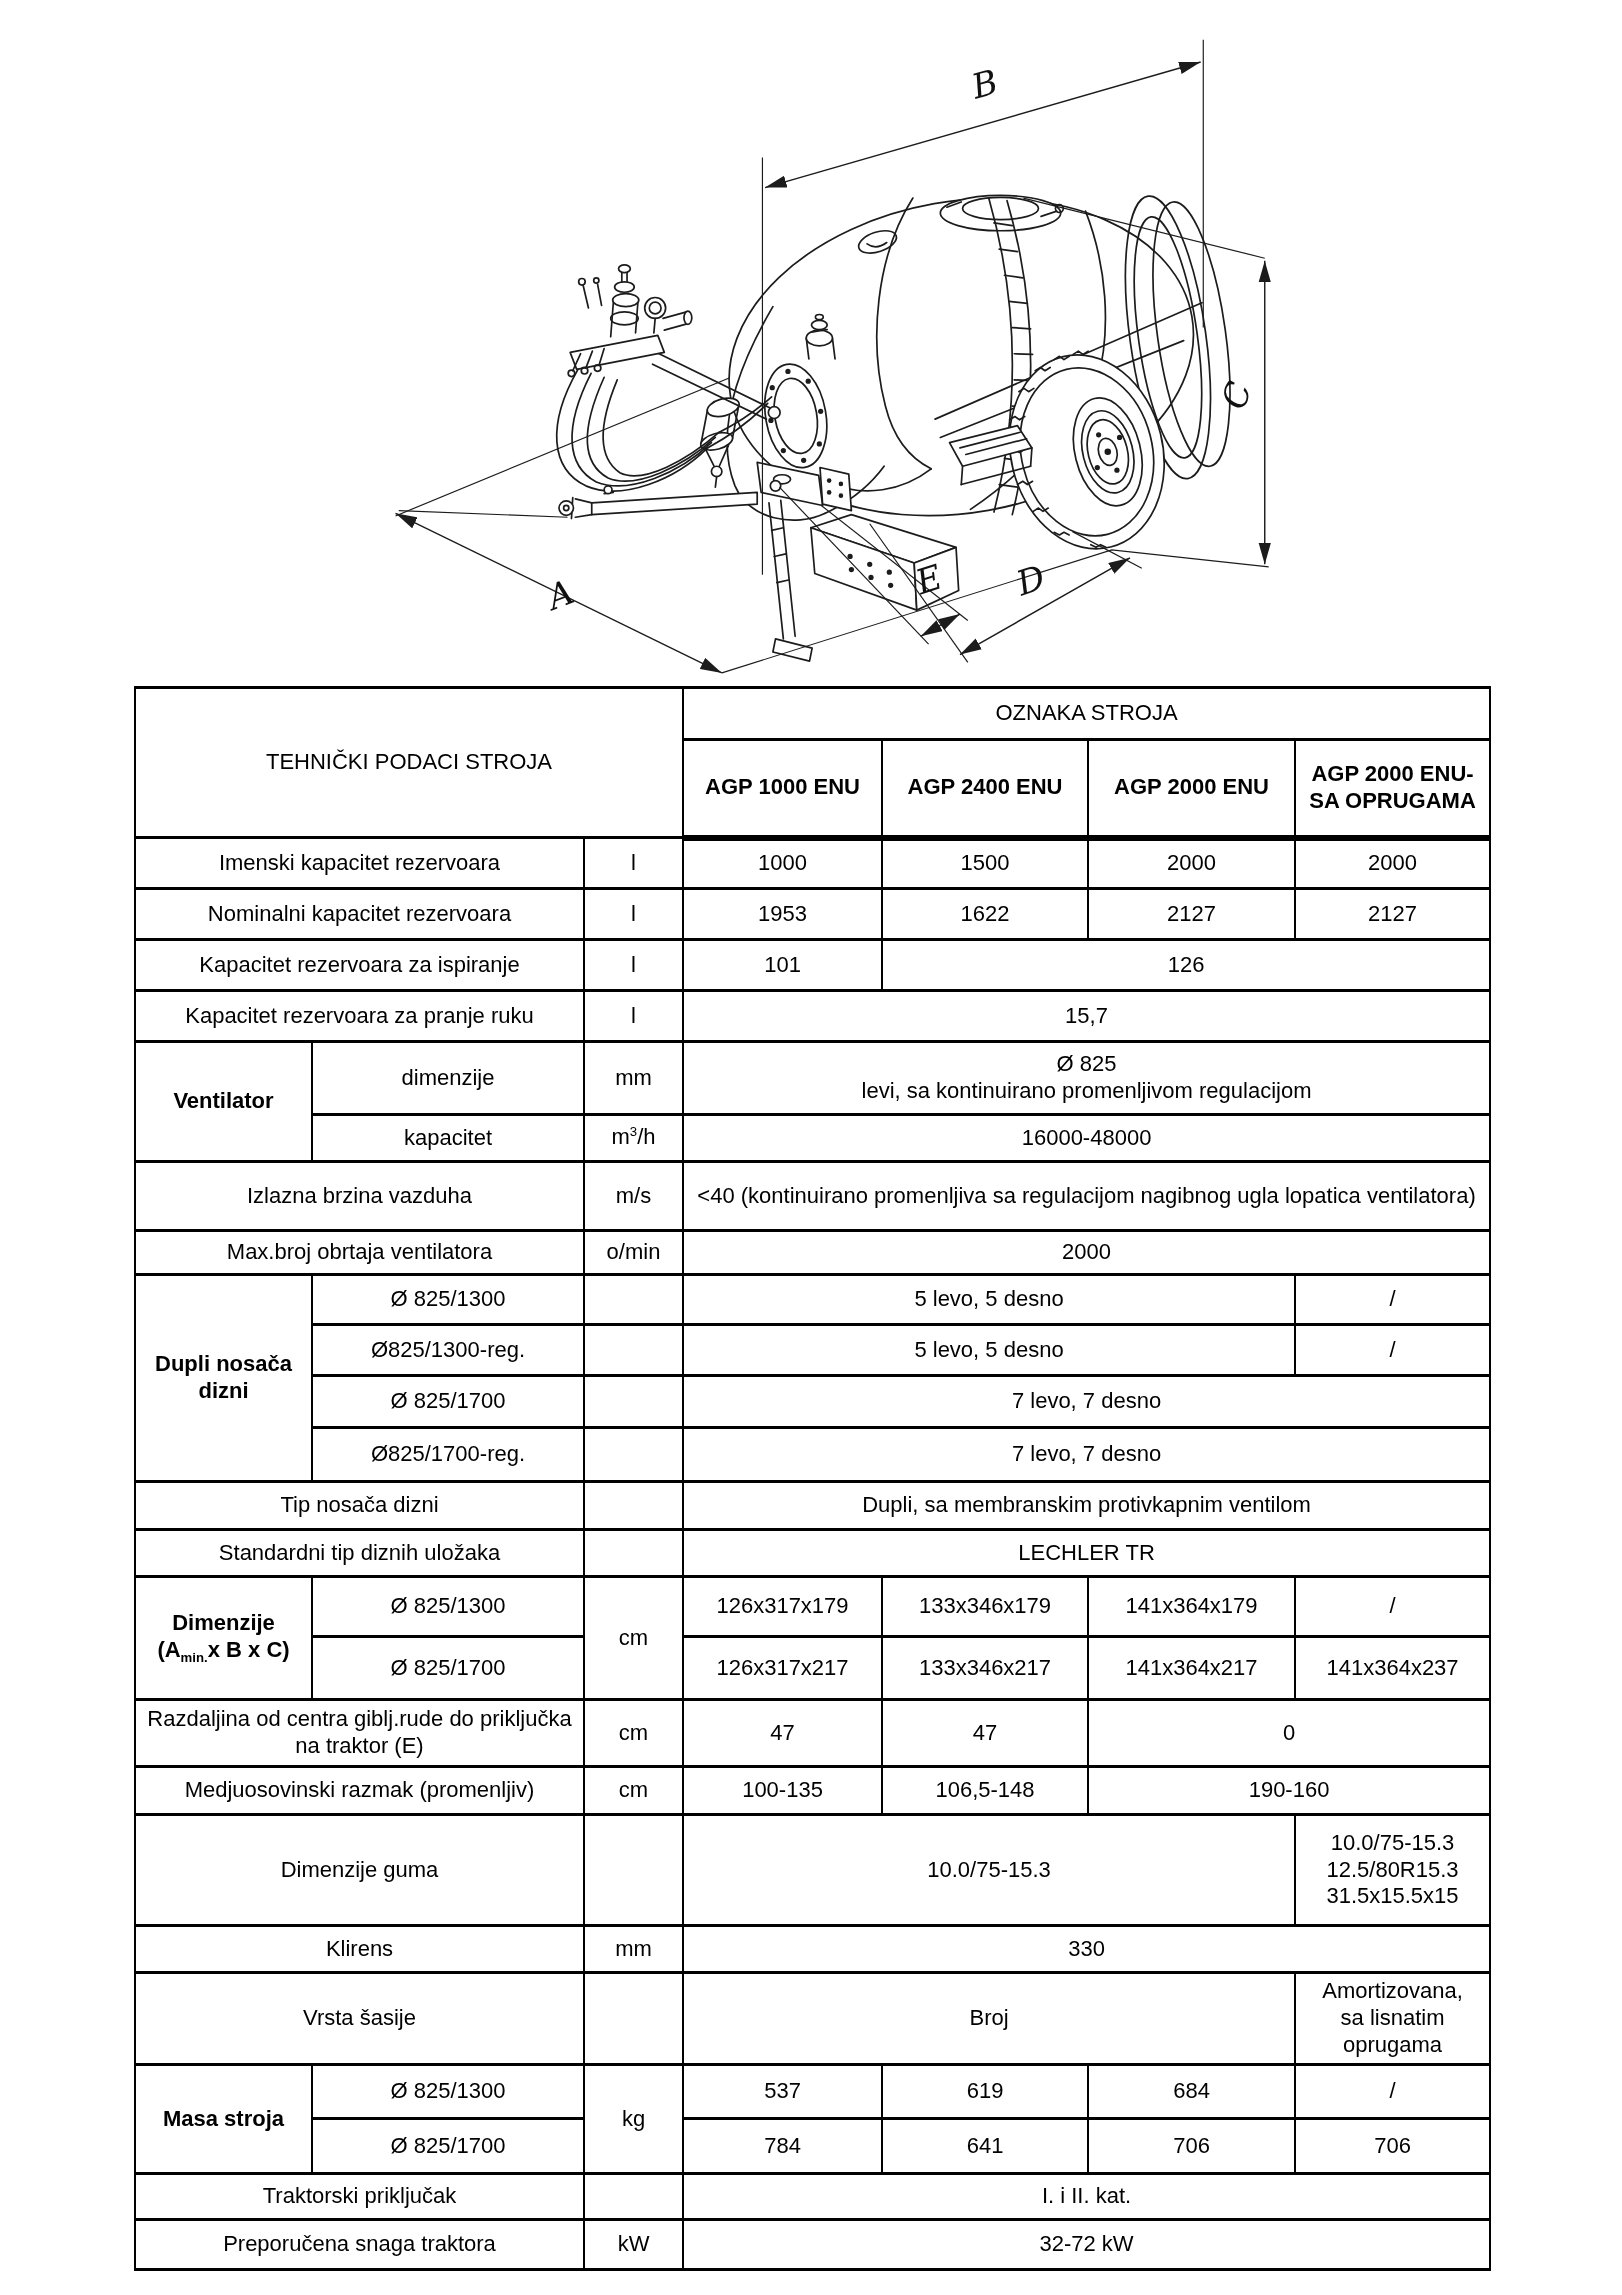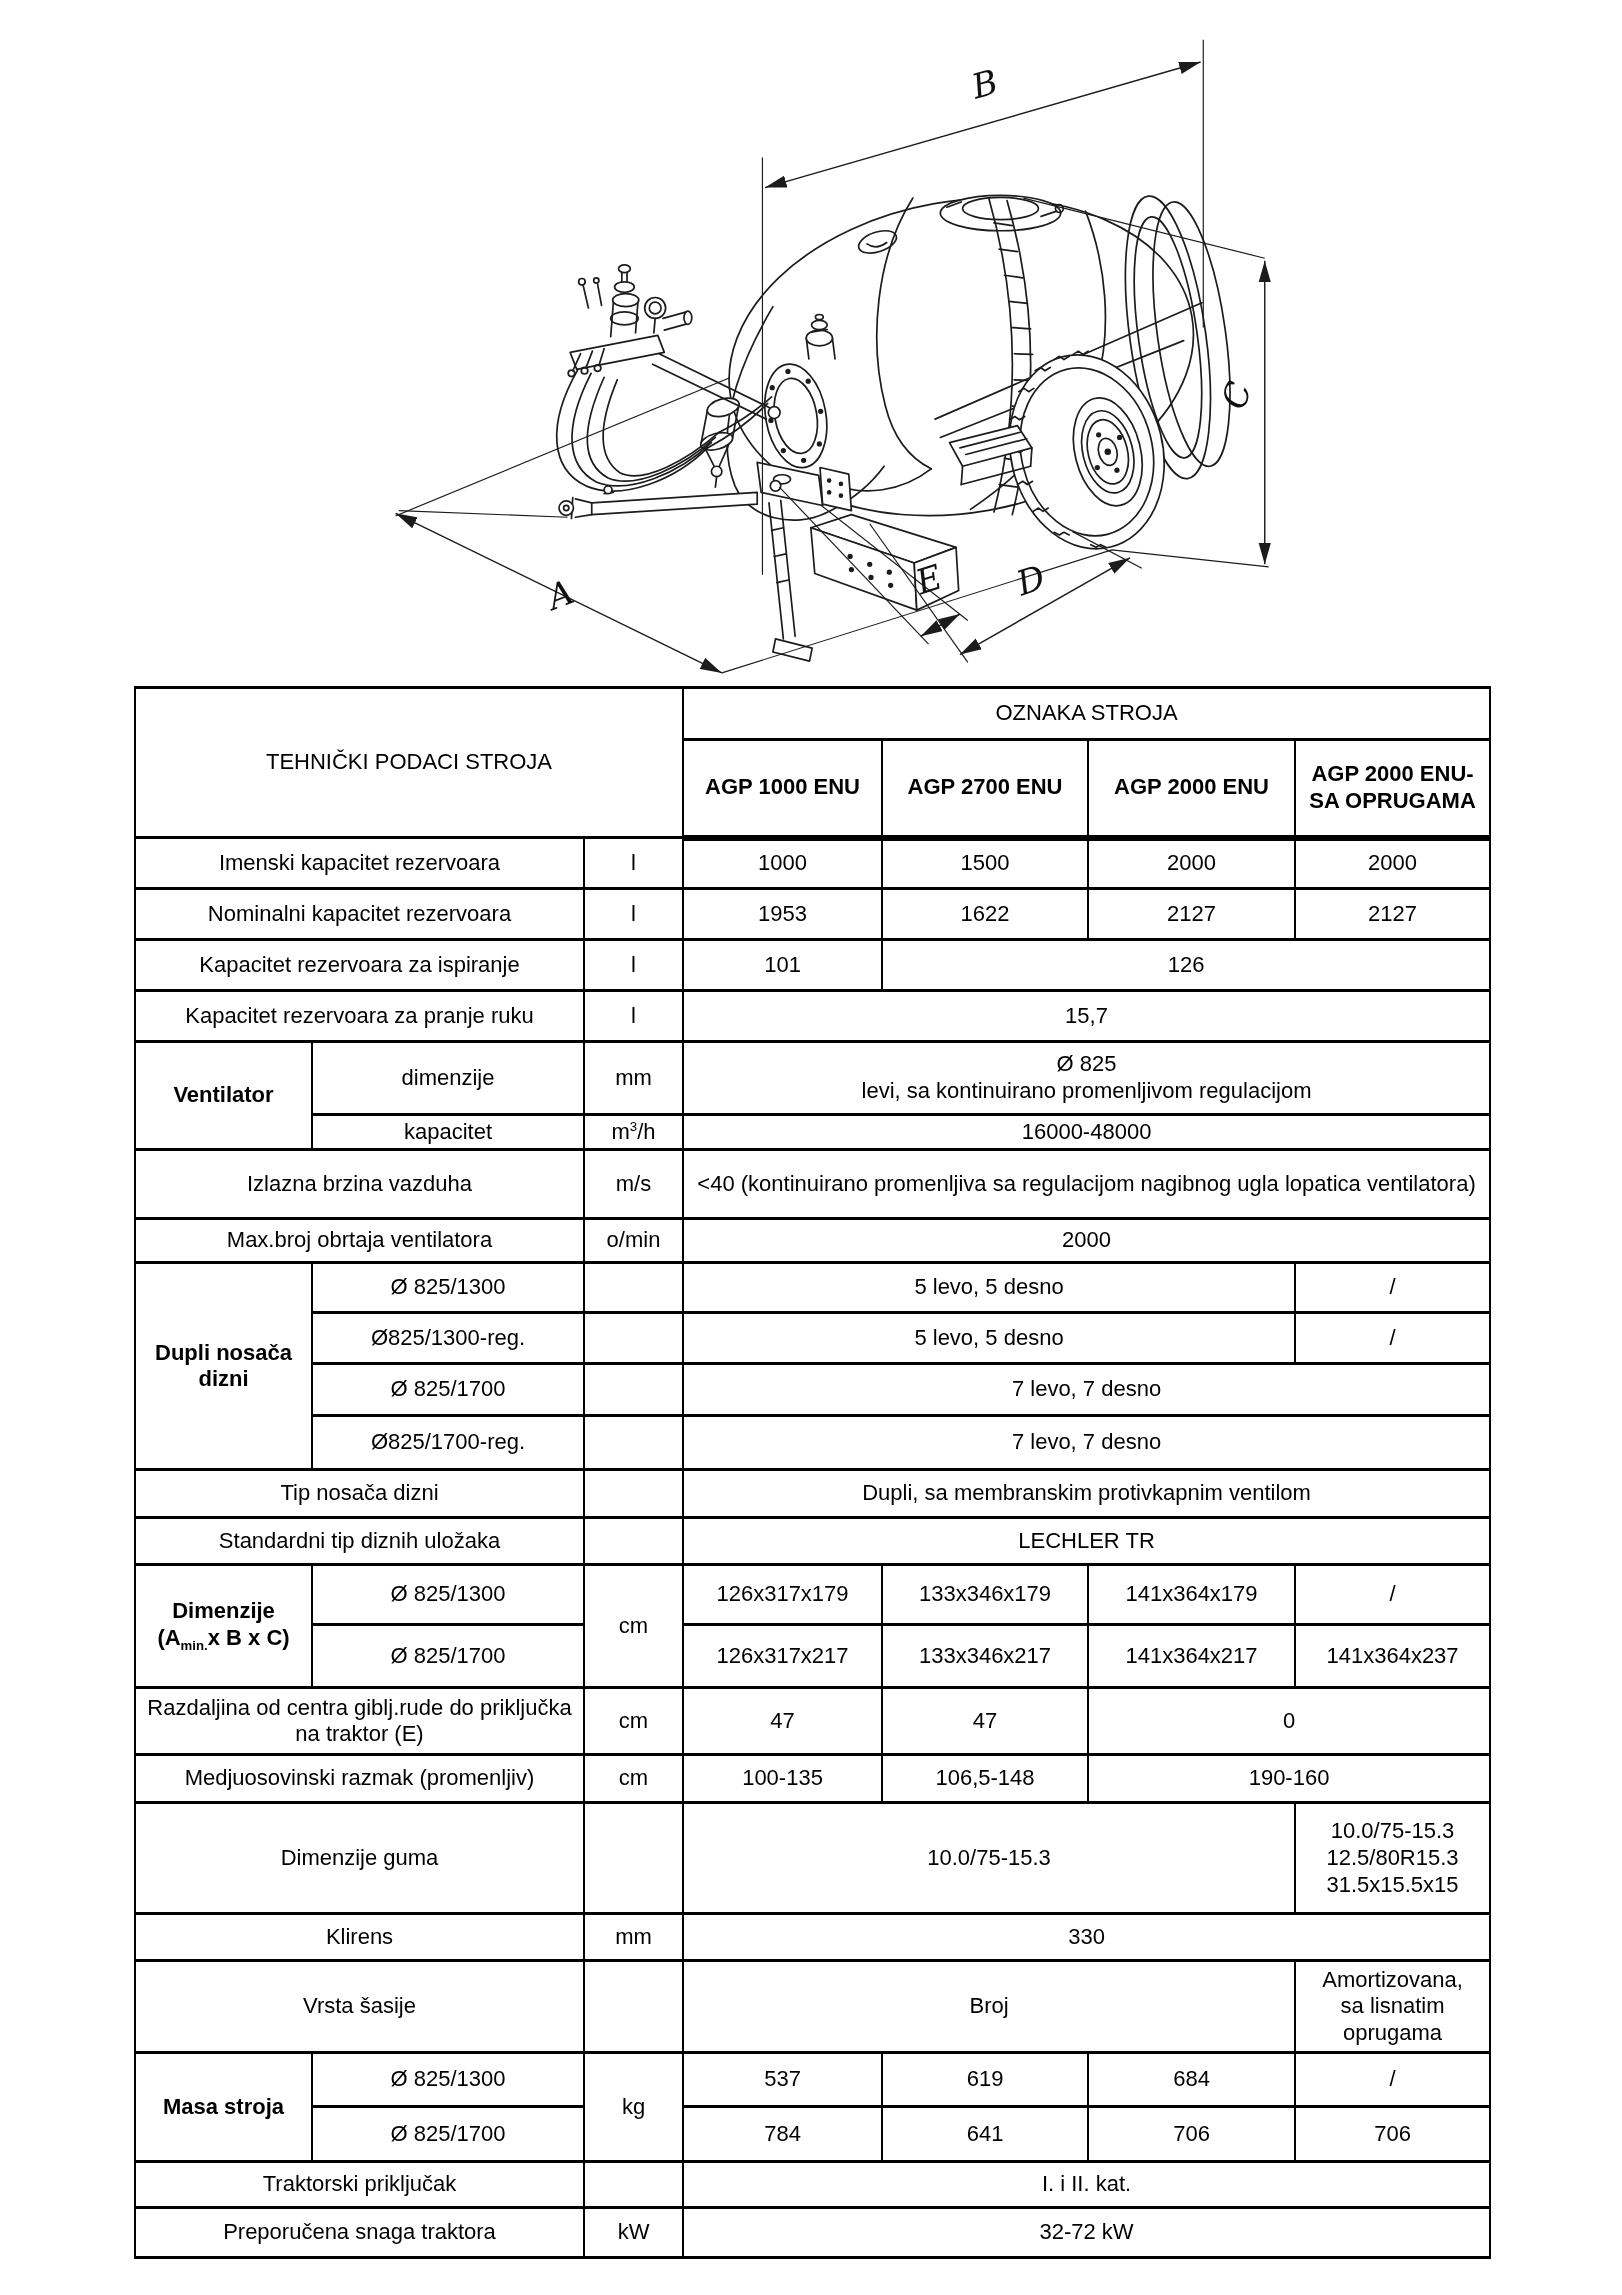--- a/index.html
+++ b/index.html
@@ -292,21 +292,21 @@
           <col style="width:195px">
       </colgroup>
 
       <tbody>
           <tr style="height:52px">
         <td colspan="3" rowspan="2" class="tl">TEHNIČKI PODACI STROJA</td>
         <td colspan="4" class="oz hv">OZNAKA STROJA</td>
       </tr>
       <tr class="hdr" style="height:98px">
         <td class="mh hv">AGP 1000 ENU</td>
-        <td class="mh">AGP 2700 ENU</td>
+        <td class="mh">AGP 2400 ENU</td>
         <td class="mh">AGP 2000 ENU</td>
         <td class="mh">AGP 2000 ENU-SA OPRUGAMA</td>
       </tr>
 
       <tr style="height:51px">
         <td colspan="2" class="pl">Imenski kapacitet rezervoara</td>
         <td class="un">l</td>
         <td class="val hv">1000</td>
         <td class="val">1500</td>
         <td class="val">2000</td>
@@ -335,21 +335,21 @@
         <td class="val hv" colspan="4">15,7</td>
       </tr>
 
       <tr style="height:73px">
         <td class="gl" rowspan="2">Ventilator</td>
         <td class="sl">dimenzije</td>
         <td class="un">mm</td>
         <td class="val hv" colspan="4">Ø 825
 levi, sa kontinuirano promenljivom regulacijom</td>
       </tr>
-      <tr style="height:35px">
+      <tr style="height:47px">
         <td class="sl">kapacitet</td>
         <td class="un"><span>m</span><sup>3</sup><span>/h</span></td>
         <td class="val hv" colspan="4">16000-48000</td>
       </tr>
 
       <tr style="height:69px">
         <td colspan="2" class="pl">Izlazna brzina vazduha</td>
         <td class="un">m/s</td>
         <td class="val hv" colspan="4">&lt;40 (kontinuirano promenljiva sa regulacijom nagibnog ugla lopatica ventilatora)</td>
       </tr>

